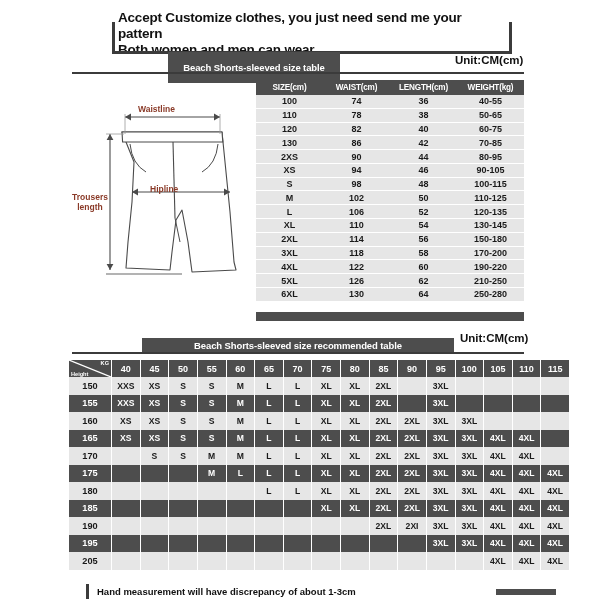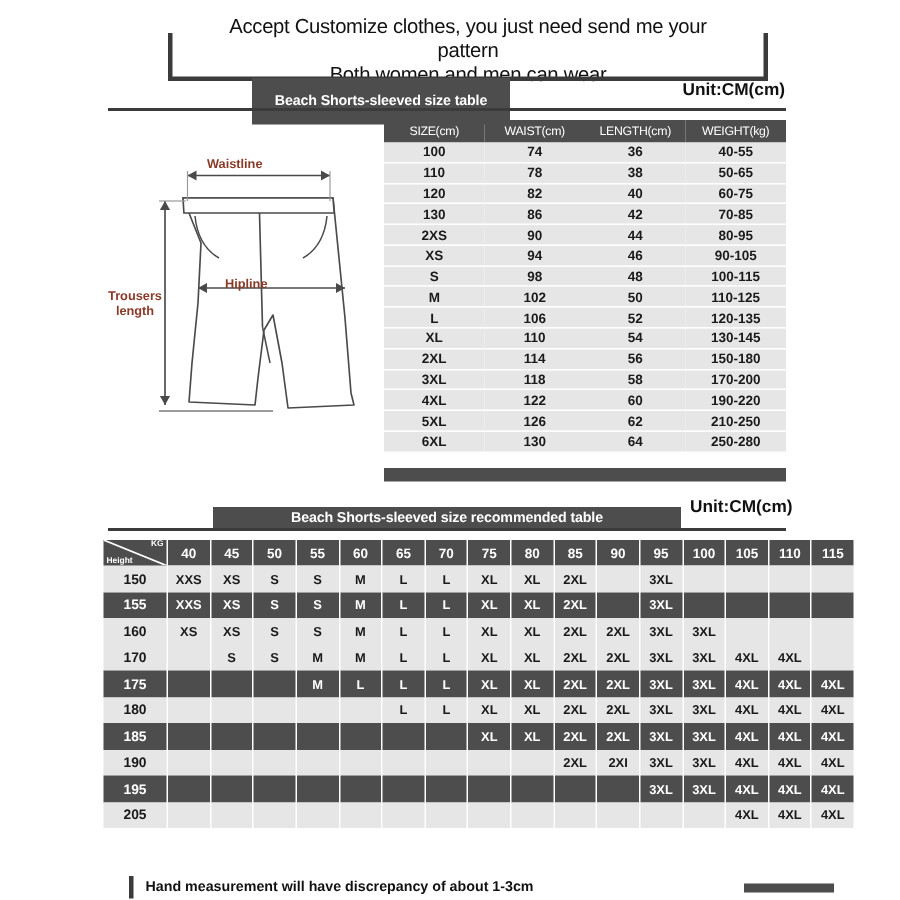--- a/index.html
+++ b/index.html
@@ -18,26 +18,25 @@
 
   
   #title-block {
     position: absolute;
     left: 112px;
     top: 10px;
     width: 400px;
     height: 44px;
   }
   #title-text {
-    text-align: center;
     font-size: 13.5px;
-    font-weight: normal;
+    font-weight: bold;
     line-height: 16px;
     letter-spacing: -0.2px;
-    padding: 0 22px;
+    padding: 0 6px;
     color: #111;
   }
   .bracket-v {
     position: absolute;
     width: 3px;
     background: #3b3b3b;
     top: 12px;
     height: 31px;
   }
   #bracket-left  { left: 0; }
@@ -110,21 +109,21 @@
     left: 256px;
     top: 80px;
     width: 268px;
     border-collapse: collapse;
     table-layout: fixed;
   }
   #size-table th {
     background: #4d4d4d;
     color: #fff;
     font-size: 8.2px;
-    font-weight: normal;
+    font-weight: bold;
     padding: 3px 0 3px;
     letter-spacing: -0.2px;
     margin-top: 44px;
   }
   #size-table td {
     background: #e6e6e6;
     color: #1a1a1a;
     font-size: 9px;
     font-weight: bold;
     text-align: center;
@@ -490,20 +489,39 @@
         <td>XL</td>
         <td>XL</td>
         <td>2XL</td>
         <td>2XL</td>
         <td>3XL</td>
         <td>3XL</td>
         <td></td>
         <td></td>
         <td></td>
       </tr>
+      <tr class="dark">
+        <td class="hcell">165</td>
+        <td>XS</td>
+        <td>XS</td>
+        <td>S</td>
+        <td>S</td>
+        <td>M</td>
+        <td>L</td>
+        <td>L</td>
+        <td>XL</td>
+        <td>XL</td>
+        <td>2XL</td>
+        <td>2XL</td>
+        <td>3XL</td>
+        <td>3XL</td>
+        <td>4XL</td>
+        <td>4XL</td>
+        <td></td>
+      </tr>
       <tr class="light">
         <td class="hcell">170</td>
         <td></td>
         <td>S</td>
         <td>S</td>
         <td>M</td>
         <td>M</td>
         <td>L</td>
         <td>L</td>
         <td>XL</td>

